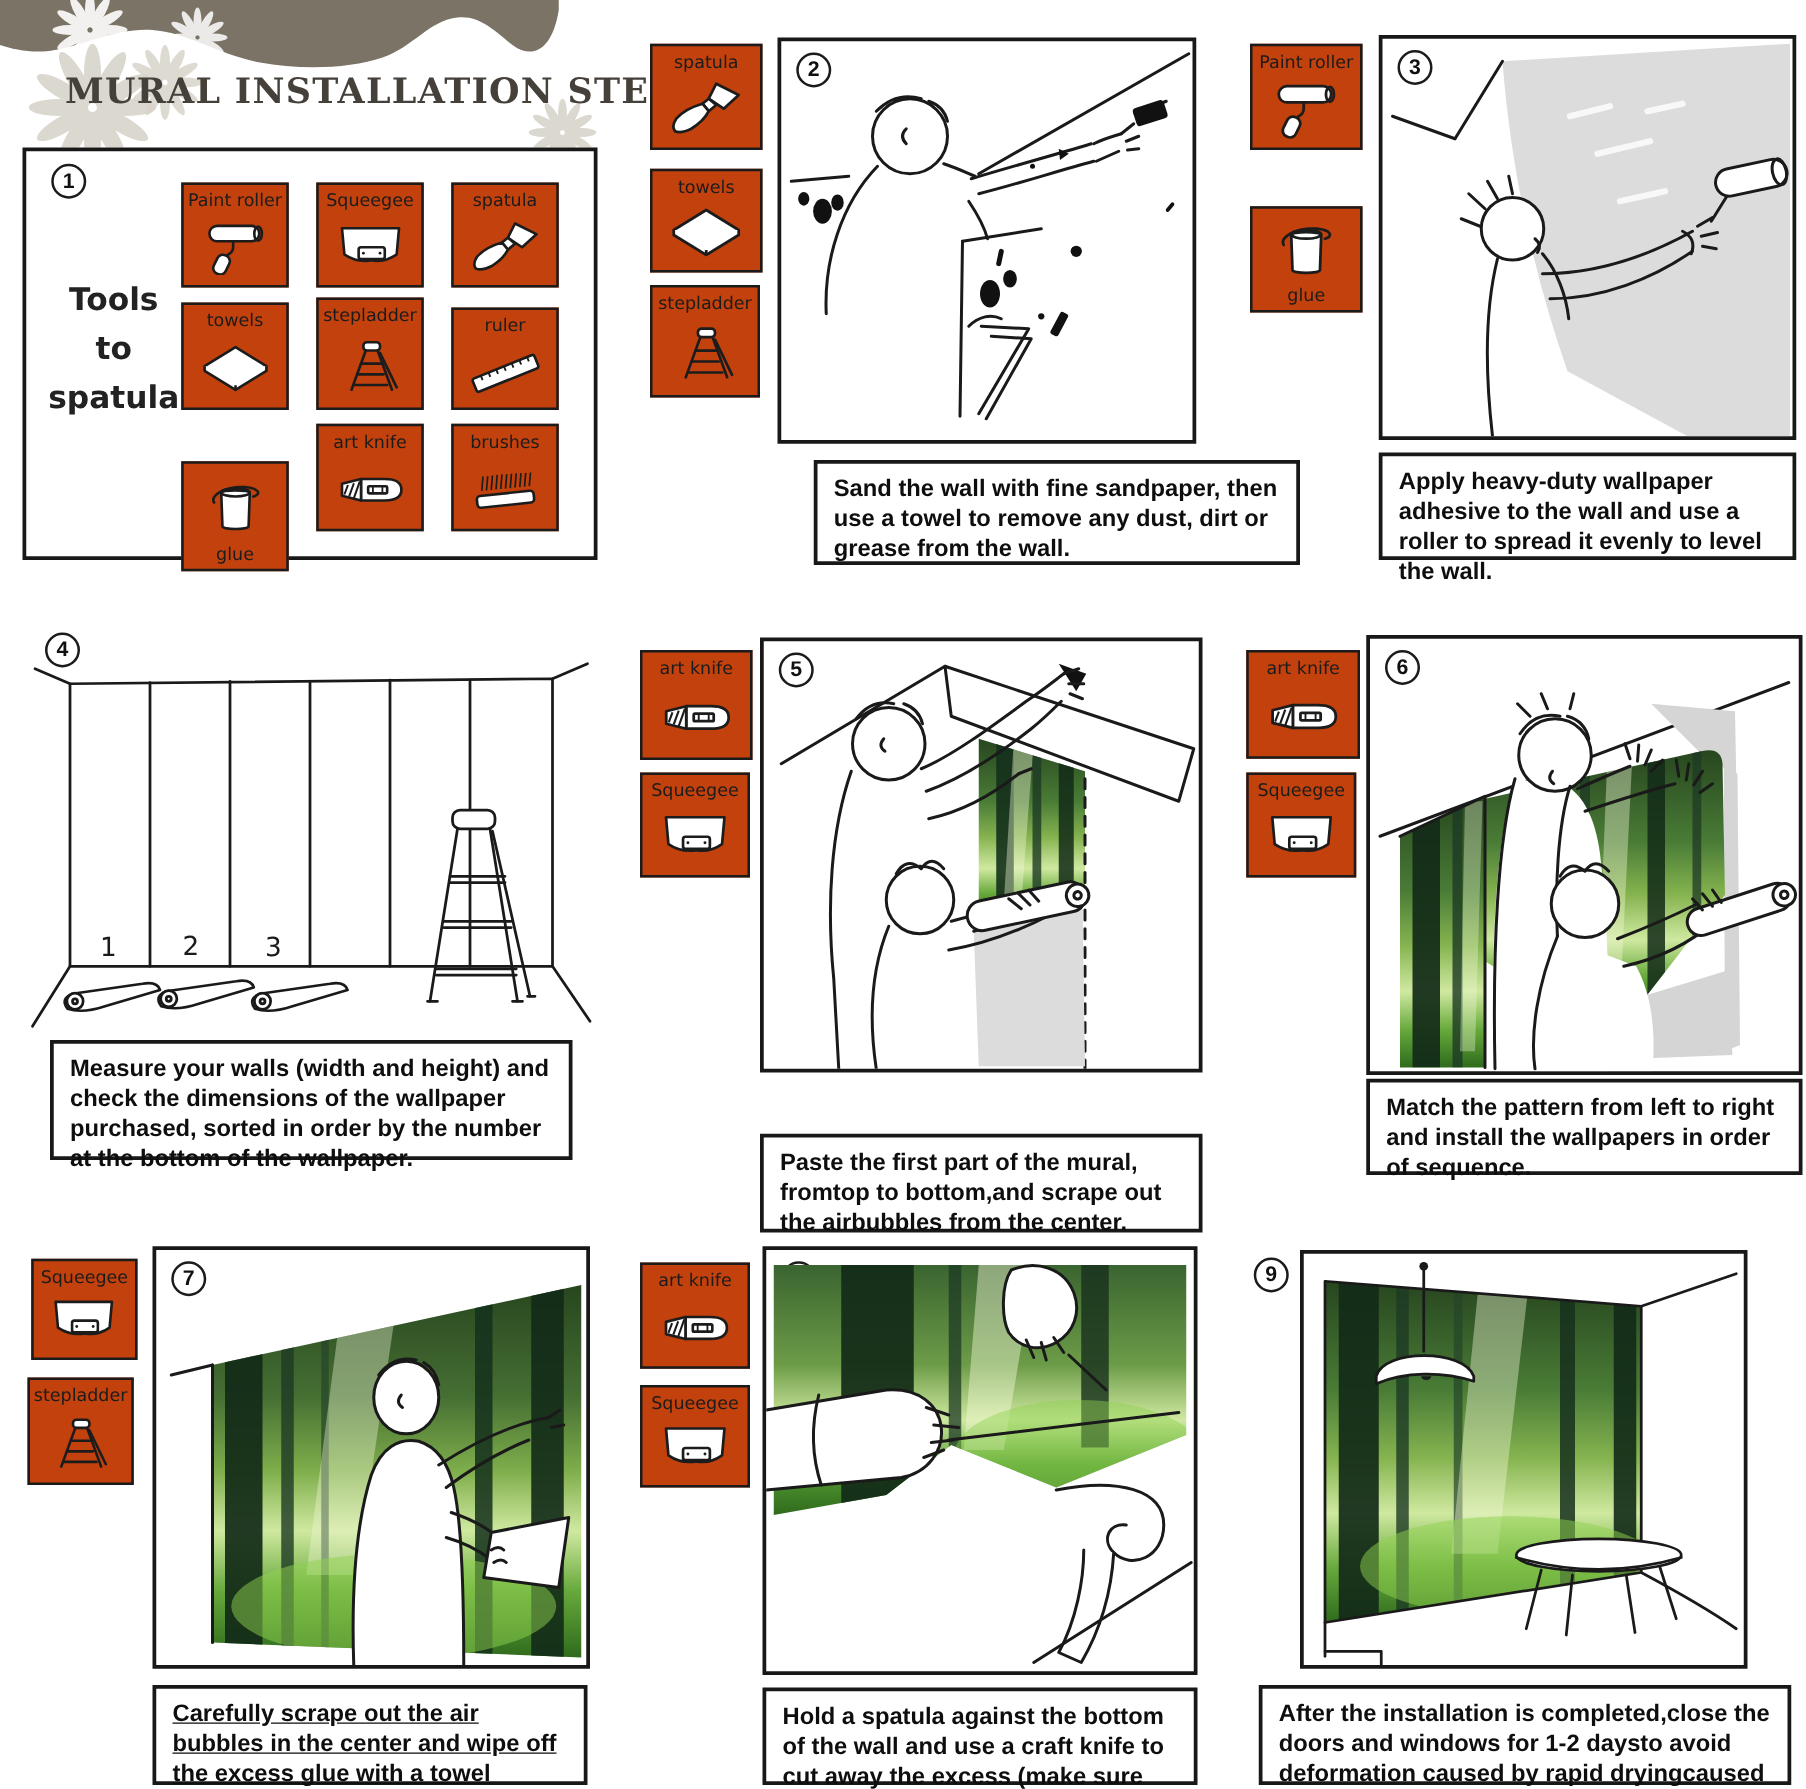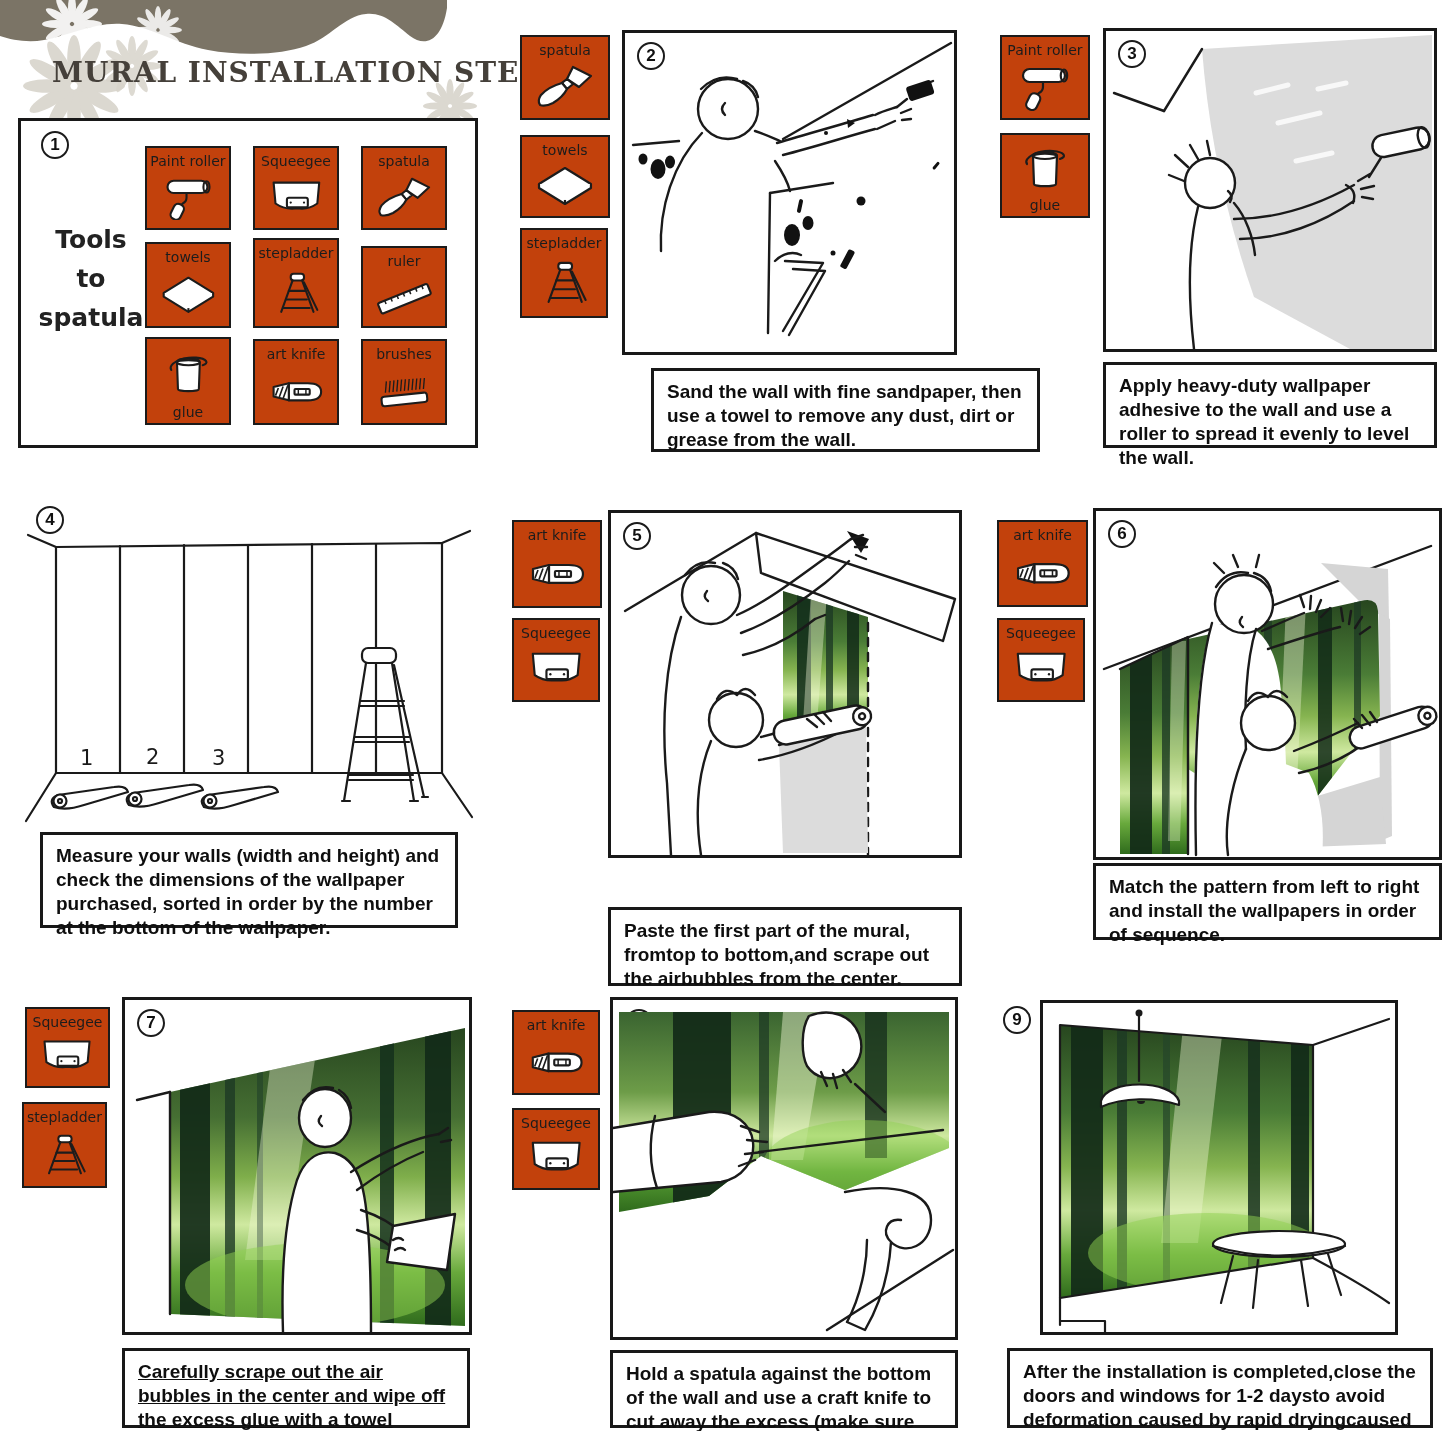--- a/index.html
+++ b/index.html
@@ -3,21 +3,21 @@
 <meta charset="utf-8">
 <style>
   html,body{margin:0;padding:0;background:#fff;}
   body{width:1445px;height:1431px;position:relative;font-family:"Liberation Sans","DejaVu Sans",sans-serif;color:#1a1a1a;}
   .abs{position:absolute;}
   .panel-box{border:3px solid #181818;background:#fff;box-sizing:border-box;}
   .caption-box{border:3px solid #181818;background:#fff;box-sizing:border-box;
     font-weight:bold;font-size:19px;line-height:1.27;padding:9px 13px;color:#0e0e0e;}
   .chip{border:2px solid #1b1b1b;background:#c2410c;box-sizing:border-box;display:flex;
     flex-direction:column;align-items:center;justify-content:flex-start;padding:5px 2px 3px 2px;gap:1px;}
-  .chip.label-bottom{flex-direction:column-reverse;}
+  .chip.label-bottom{flex-direction:column-reverse;margin-top:32px;}
   .chip-label{font-size:14px;color:#1c1c1c;white-space:nowrap;font-family:"DejaVu Sans",sans-serif;}
   .chip-icon{flex:1;width:100%;display:flex;align-items:center;justify-content:center;}
   .chip-icon svg{width:78%;max-height:52px;}
   .circ{border:2px solid #1b1b1b;border-radius:50%;width:28px;height:28px;display:flex;
     align-items:center;justify-content:center;font-size:17px;font-weight:bold;background:#fff;color:#101010;box-sizing:border-box;}
   .page-title{font-family:"DejaVu Serif","Liberation Serif",serif;font-weight:bold;font-size:28px;
     letter-spacing:1px;color:#45403a;white-space:nowrap;}
   .tools-heading{font-size:25px;font-weight:bold;color:#222;text-align:center;line-height:1.55;
     font-family:"DejaVu Sans",sans-serif;}
   svg text{font-family:"DejaVu Sans",sans-serif;}

